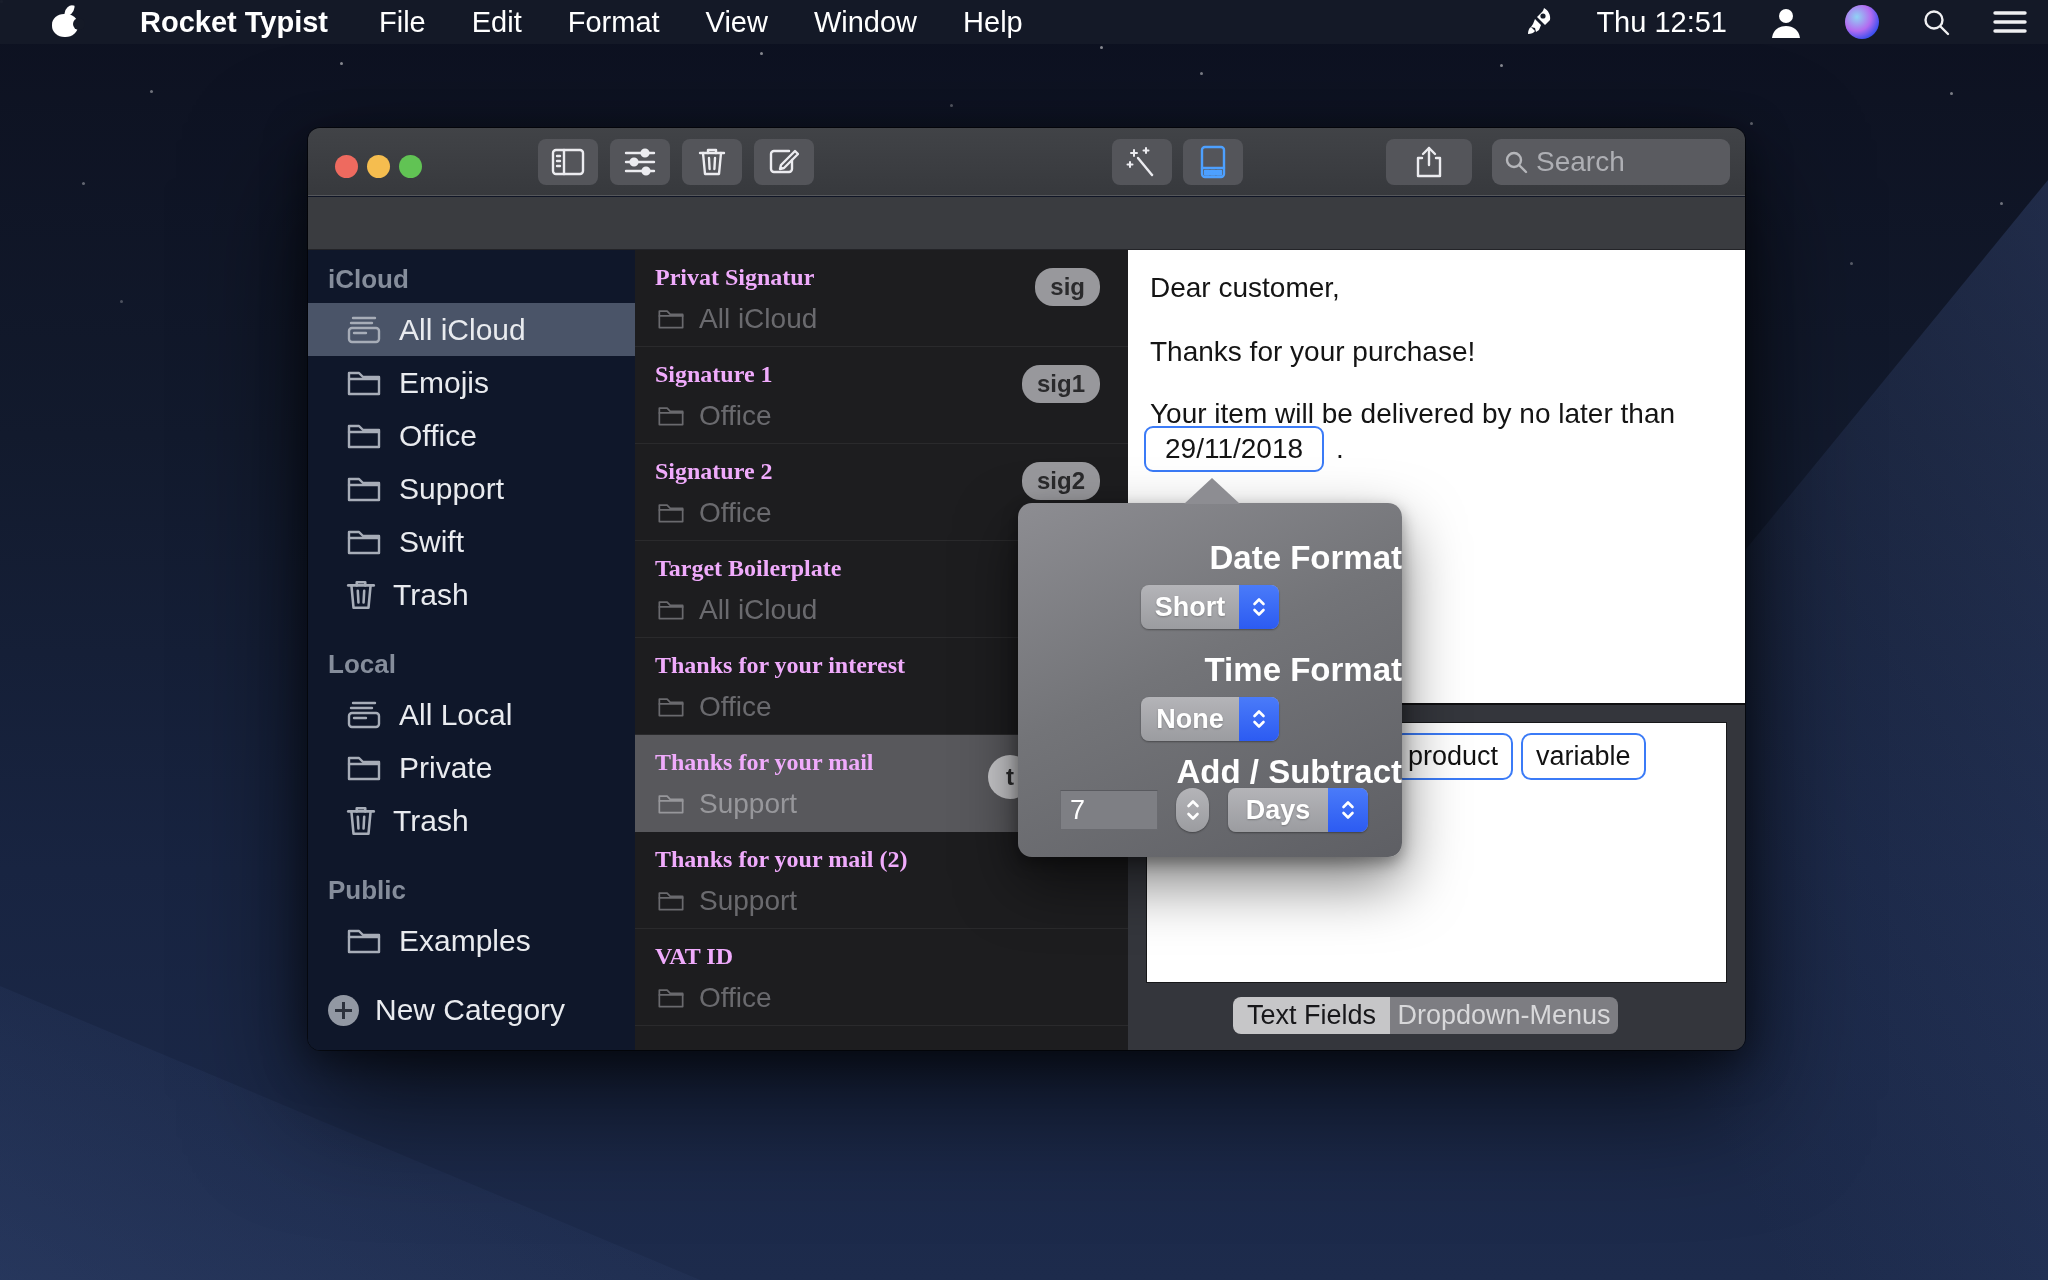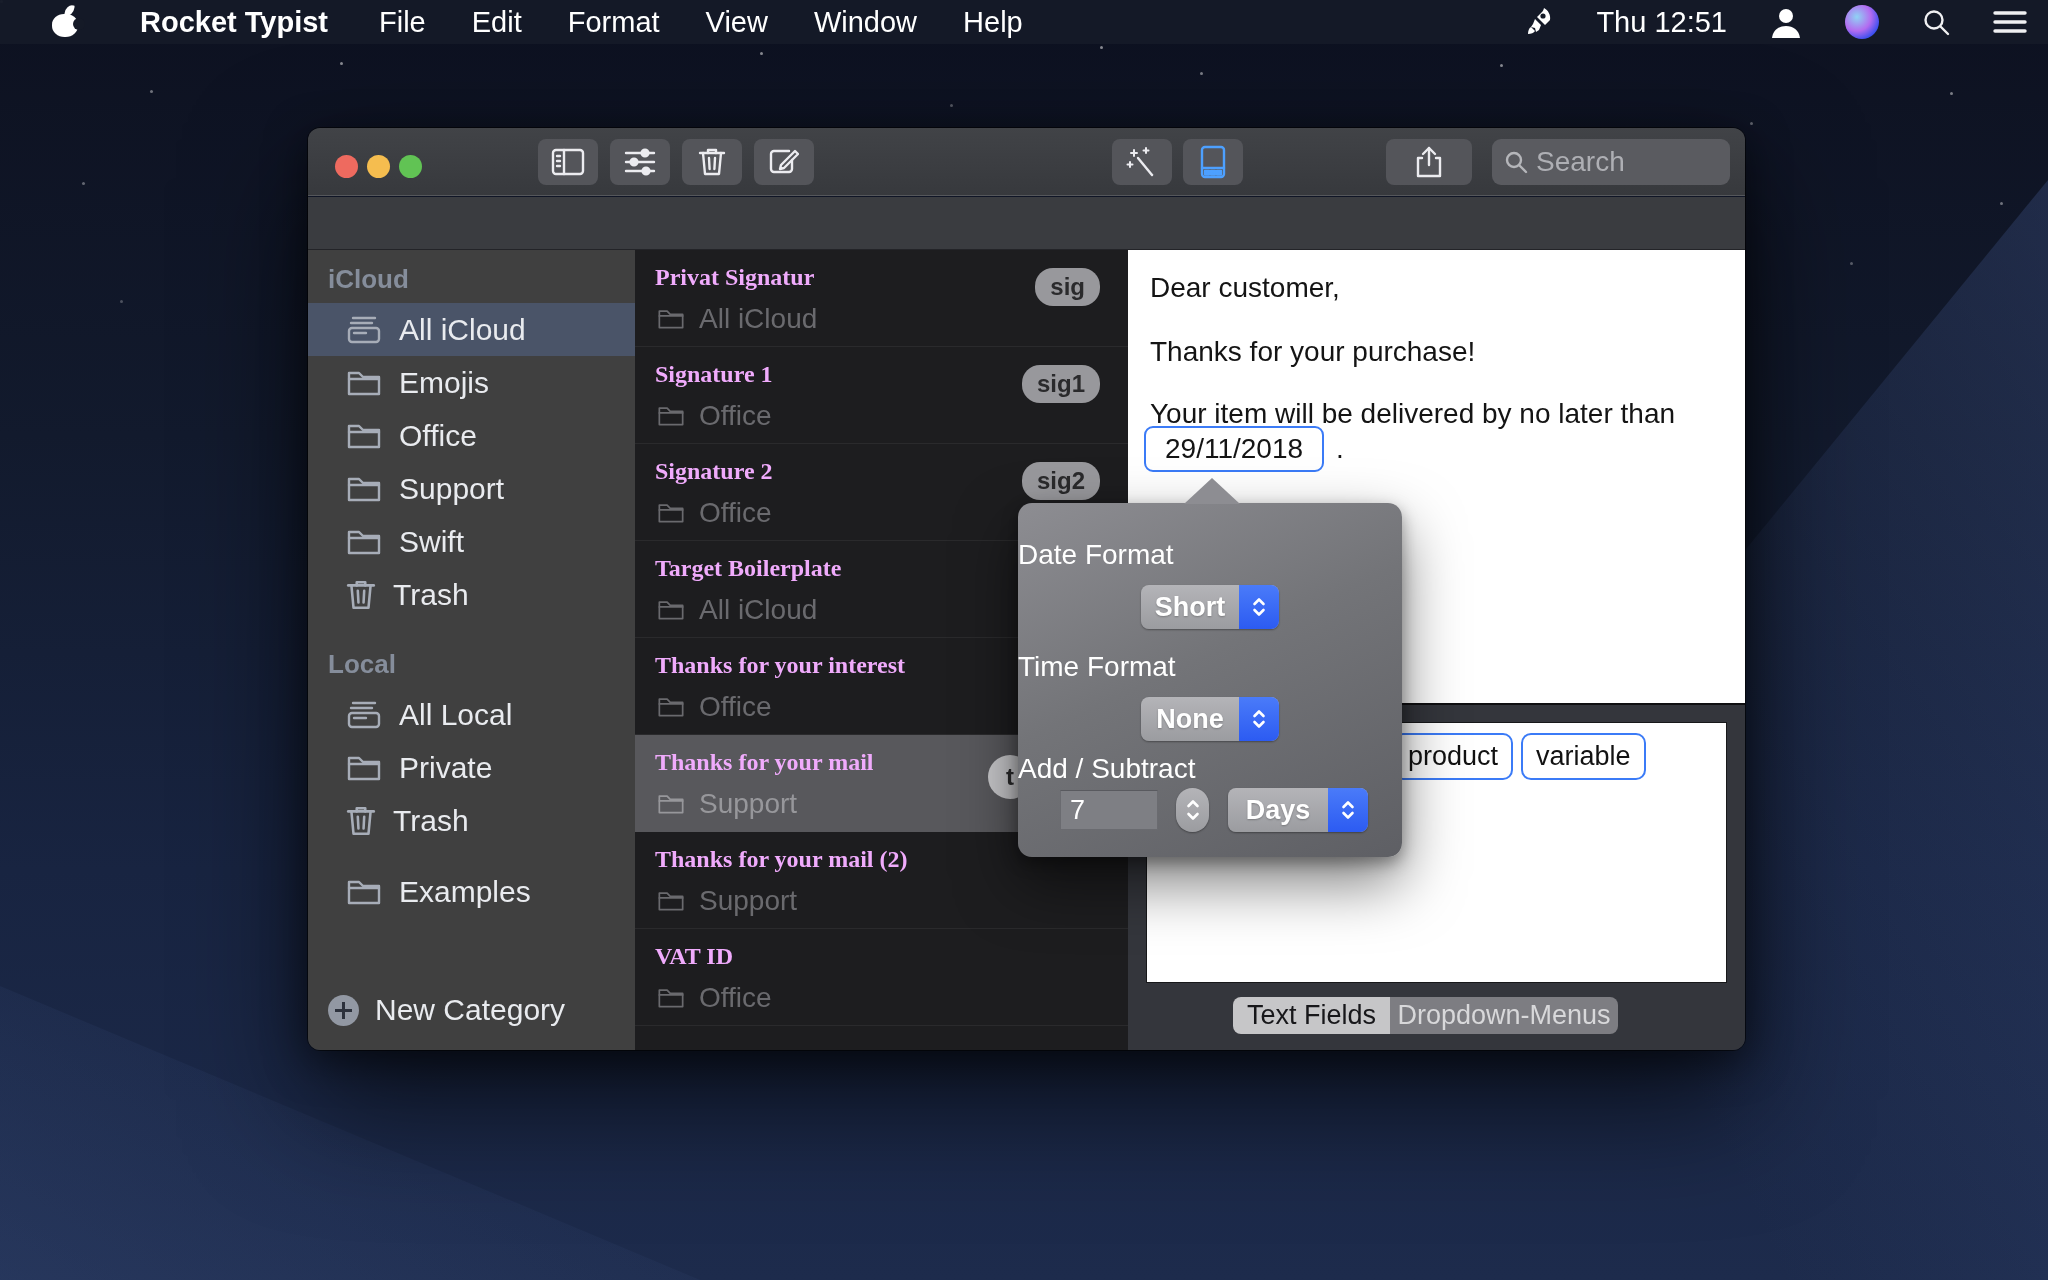--- a/index.html
+++ b/index.html
@@ -64,21 +64,21 @@
     background:#5a5b60; display:flex; align-items:center; padding:0 12px; gap:8px; }
   .searchfield input { background:transparent; border:none; outline:none; color:#e8e8ea; font-size:28px;
     width:170px; font-family:"Liberation Sans",sans-serif; }
   .searchfield input::placeholder { color:#aeafb4; }
   .strip2 { position:absolute; left:0; top:69px; width:100%; height:53px; background:#3a3c40;
     border-bottom:1px solid #232428; }
 
   .content { position:absolute; left:0; top:122px; width:100%; height:800px; display:flex; }
 
   
-  .sidebar { width:327px; height:100%; background:#404040; padding-top:4px; color:#e9ebef; font-size:30px; position:relative; }
+  .sidebar { width:327px; height:100%; background:#0f172a; padding-top:4px; color:#e9ebef; font-size:30px; position:relative; }
   .sb-header { color:#858d9b; font-size:26px; font-weight:700; padding:10px 0 8px 20px; }
   .sb-item { height:53px; display:flex; align-items:center; gap:17px; padding-left:38px; }
   .sb-item.selected { background:#4a5468; }
   .sb-item svg { flex:0 0 auto; }
   .sb-spacer { height:18px; }
   .newcat { position:absolute; left:0; bottom:14px; height:52px; display:flex; align-items:center;
     gap:16px; padding-left:20px; font-size:30px; }
   .plus-circle { width:31px; height:31px; border-radius:50%; background:#9298a3; position:relative; }
   .plus-circle::before, .plus-circle::after { content:""; position:absolute; background:#2c313c; }
   .plus-circle::before { left:7px; top:14px; width:17px; height:3px; }
@@ -116,21 +116,21 @@
   .seg { display:flex; align-items:center; justify-content:center; }
   .seg.on { width:157px; background:#c6c6c8; color:#17171a; }
   .seg.off { width:228px; background:#7d7d82; color:#d8d8da; }
 
   
   .popover { position:absolute; left:710px; top:375px; width:384px; height:354px; border-radius:14px;
     background:linear-gradient(155deg,#8d8d92 0%,#737478 45%,#5e5f64 100%);
     box-shadow:0 26px 60px rgba(0,0,0,.5), 0 6px 16px rgba(0,0,0,.35); z-index:20; color:#fff; }
   .pop-arrow { position:absolute; left:876px; top:350px; width:0; height:0; z-index:21;
     border-left:28px solid transparent; border-right:28px solid transparent; border-bottom:26px solid #8d8d92; }
-  .pop-label { position:absolute; width:100%; text-align:left; font-weight:400; font-size:28px; }
+  .pop-label { position:absolute; width:100%; text-align:right; font-weight:700; font-size:33px; }
   .lab1 { top:36px; } .lab2 { top:148px; } .lab3 { top:250px; }
   .dropdown { position:absolute; height:44px; border-radius:8px; background:linear-gradient(#b4b4b8,#9b9ca0);
     display:flex; align-items:center; overflow:hidden; box-shadow:0 1px 2px rgba(0,0,0,.35); }
   .dd-mid { top:82px; left:123px; width:138px; }
   .dd-mid2 { top:194px; left:123px; width:138px; }
   .dd-days { top:285px; left:210px; width:140px; }
   .dd-text { flex:1; text-align:center; color:#fff; font-weight:700; font-size:27px; text-shadow:0 1px 2px rgba(0,0,0,.25); }
   .dd-cap { width:40px; height:100%; background:linear-gradient(#4a7bf9,#2c5bf2); display:flex;
     align-items:center; justify-content:center; }
   .num-field { position:absolute; left:42px; top:287px; width:98px; height:40px; background:#7e7f84;
@@ -350,20 +350,21 @@
         <svg width="30" height="32" viewBox="0 0 28 30" class="icon-stroke">
             <line x1="2" y1="6" x2="26" y2="6"></line>
             <path d="M10 6 V3 h8 v3"></path>
             <path d="M5 6 l2 21 h14 l2-21"></path>
             <line x1="11" y1="11" x2="11.6" y2="22"></line>
             <line x1="17" y1="11" x2="16.4" y2="22"></line>
           </svg>
         <span>Trash</span>
       </div>
       <div class="sb-spacer"></div>
+      <div class="sb-header">Public</div>
       <div class="sb-item">
         <svg width="36" height="28" viewBox="0 0 36 28" class="icon-stroke">
             <path d="M3 25 V4 h10 l4 4 h16 v17 z"></path>
             <path d="M3 10 h30"></path>
           </svg>
         <span>Examples</span>
       </div>
       <div class="newcat">
         <span class="plus-circle"></span>
         <span>New Category</span>

